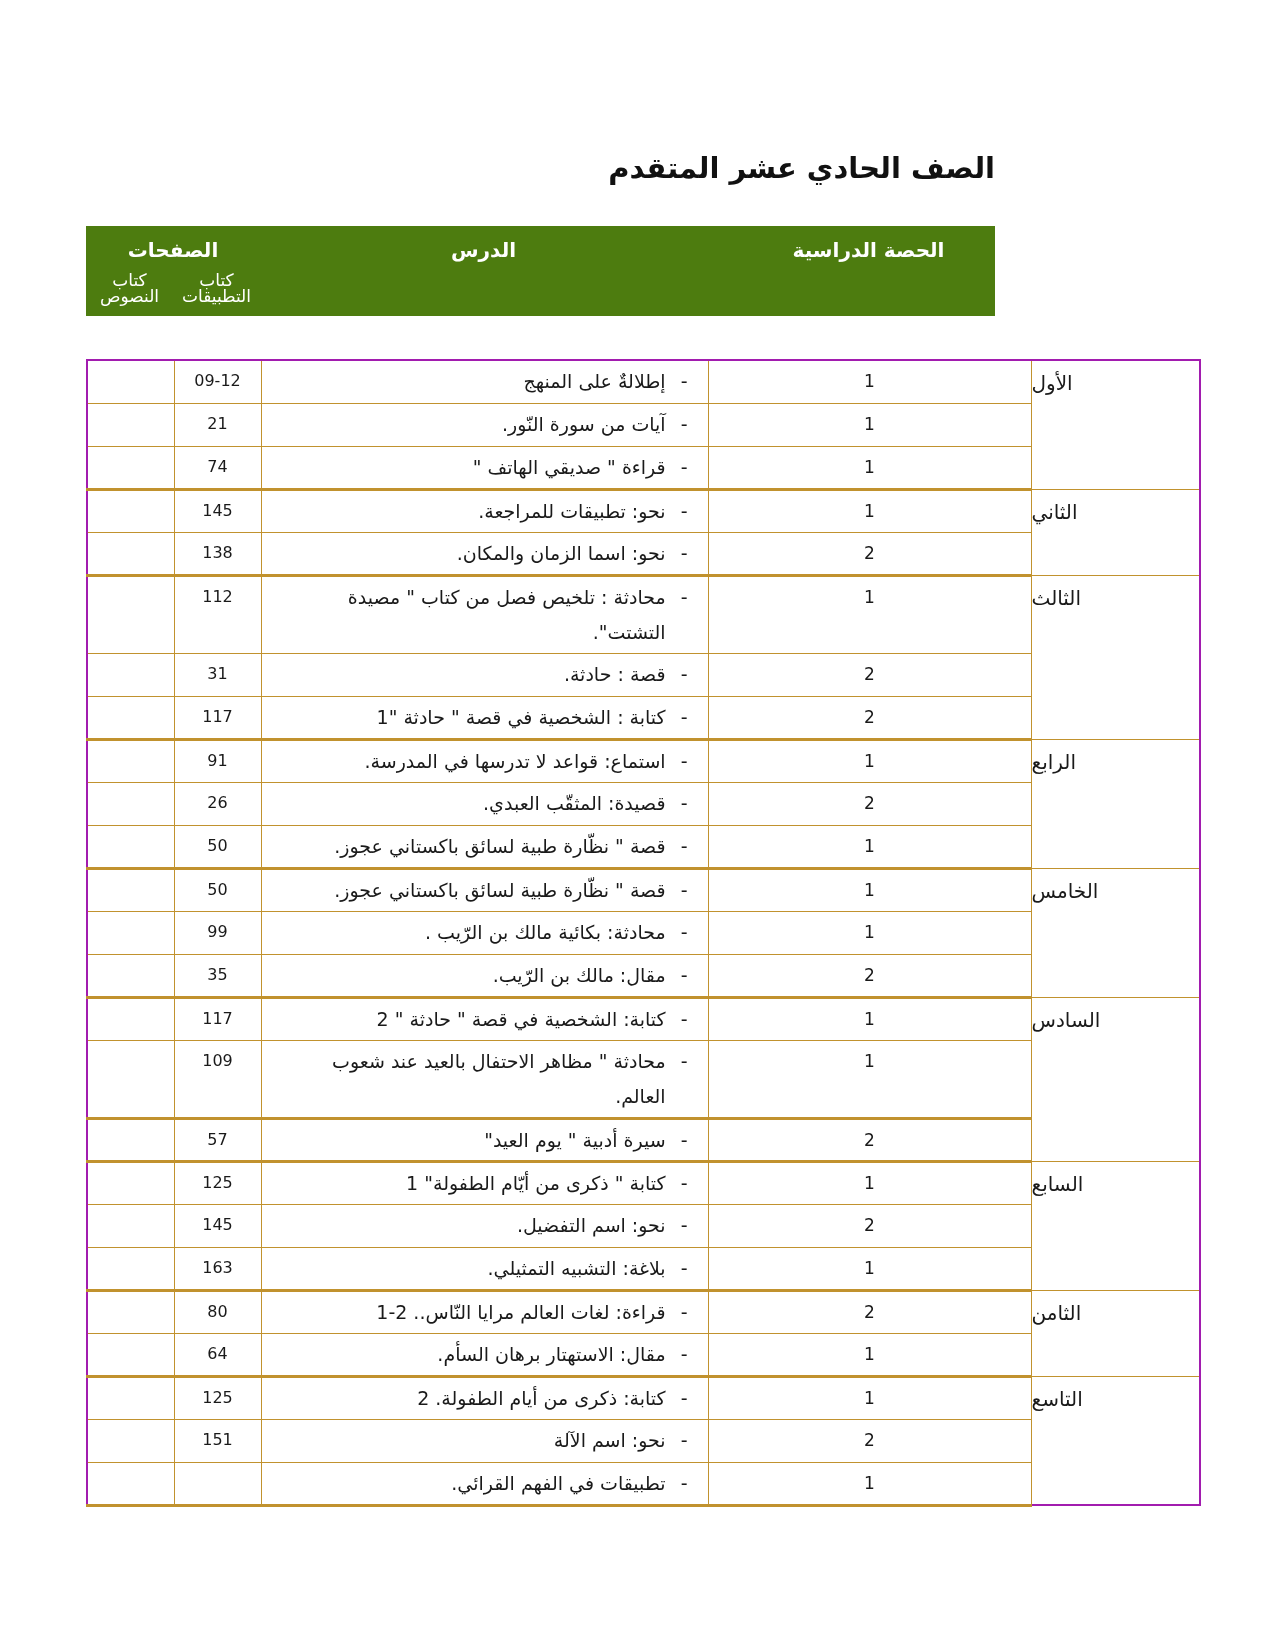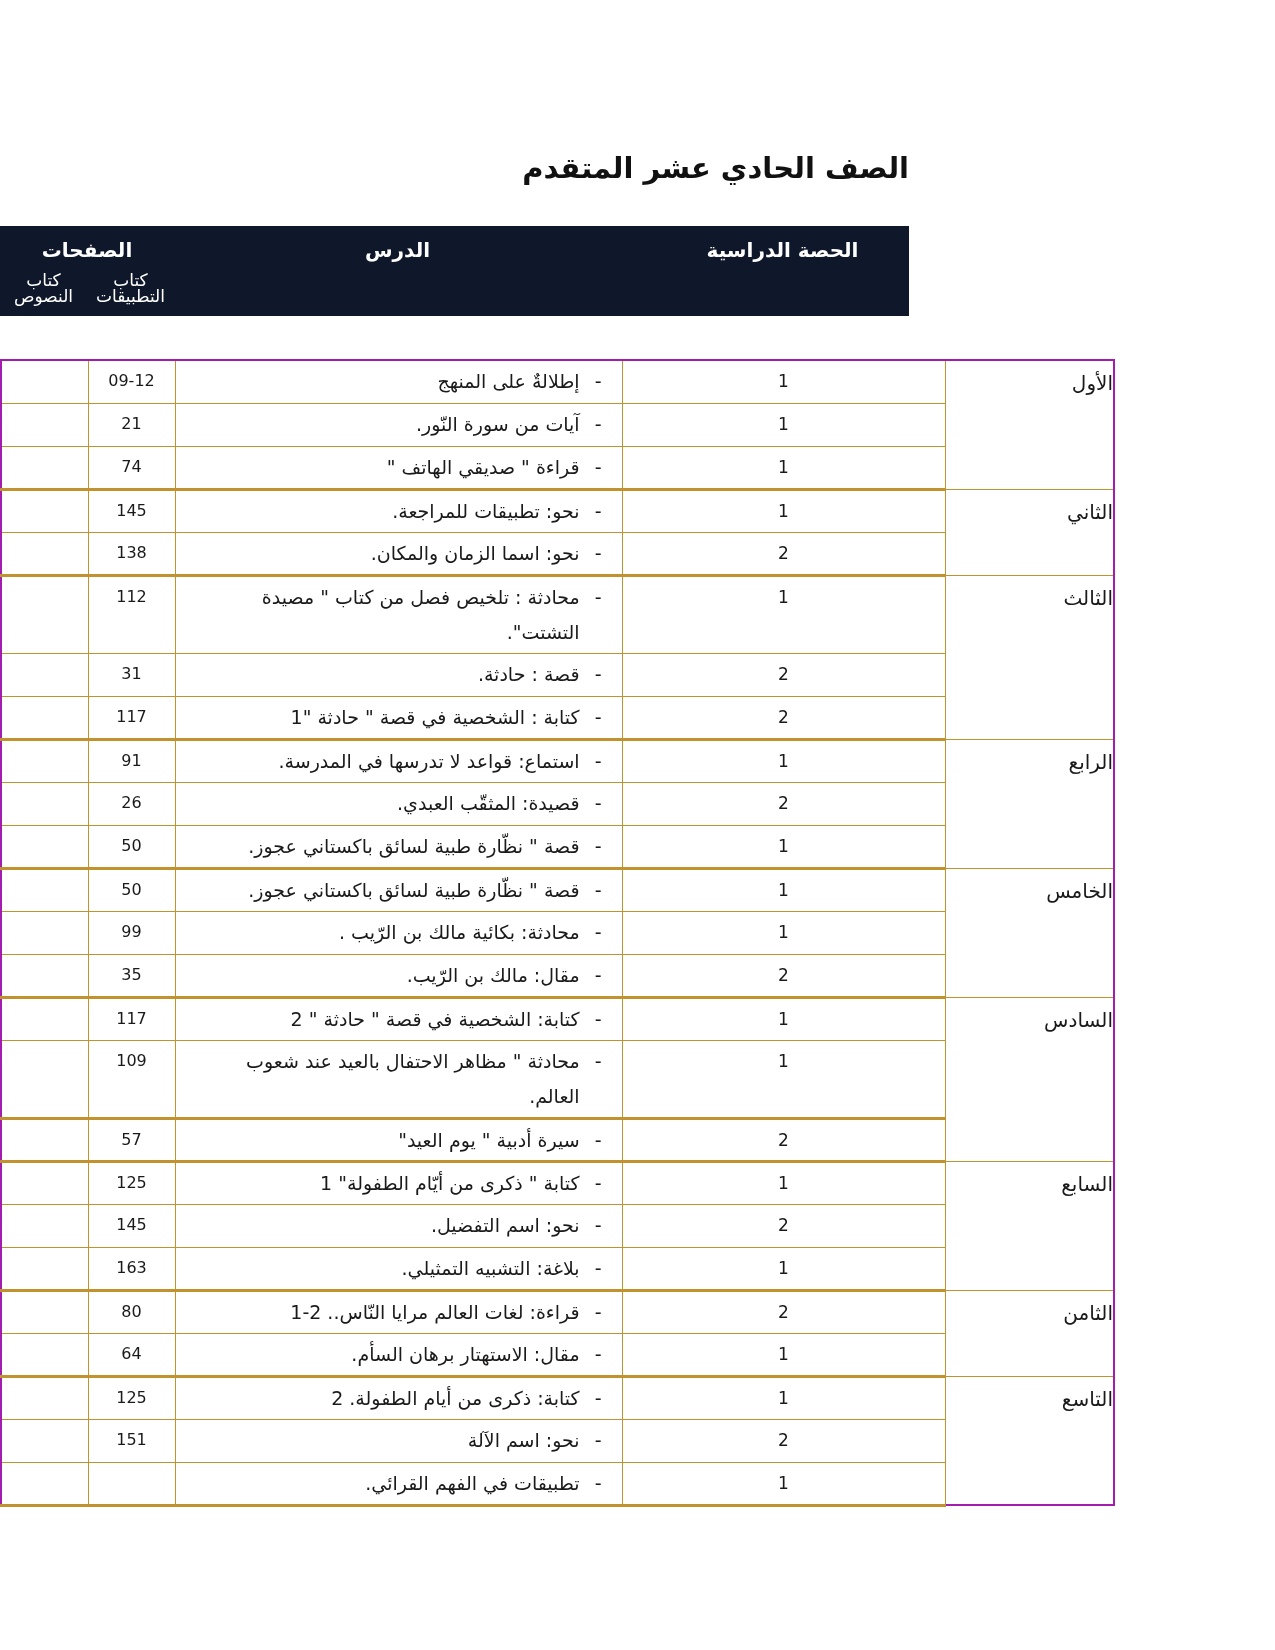--- a/index.html
+++ b/index.html
@@ -1,28 +1,28 @@
 <!DOCTYPE html>
 <html><head>
 <meta charset="utf-8">
 <style>
   html,body{margin:0;padding:0;}
   body{
     width:1275px;height:1650px;background:#ffffff;
     font-family:"DejaVu Sans", sans-serif;color:#1a1a1a;
     overflow:hidden;
   }
-  .content{width:909px;}
+  .content{margin-left:86px;width:909px;}
   .doc-title{
     margin:0;padding-top:146px;text-align:right;direction:rtl;
     font-size:29px;font-weight:bold;line-height:44px;color:#111;
   }
   
   .band{
-    margin-top:36px;background:#0f172a;color:#ffffff;
+    margin-top:36px;background:#4d7c0f;color:#ffffff;
     display:grid;grid-template-columns:87px 87px 447px 323px 169px;
     grid-template-rows:44px 46px;
   }
   .h-main{font-size:20px;font-weight:bold;text-align:center;padding-top:12px;direction:rtl;}
   .h-pages{grid-column:1/3;grid-row:1;}
   .h-lesson{grid-column:3;grid-row:1;}
   .h-session{grid-column:4;grid-row:1;}
   .h-week{grid-column:5;grid-row:1;}
   .h-sub{
     font-size:17px;text-align:center;white-space:pre-line;line-height:16px;
@@ -34,21 +34,21 @@
   .tablewrap{margin-top:43px;}
   table{border-collapse:collapse;table-layout:fixed;width:1113px;border:2px solid #a21caf;}
   td{border:1.5px solid #C1922E;vertical-align:top;padding:0;overflow:hidden;}
   tr{height:43px;}
   tr.tall{height:78px;}
   tr.group-end td{border-bottom-width:3px;}
   tr.heavy td{border-bottom-width:3.5px;}
   td.c-pages-text{}
   td.c-pages-app{text-align:center;font-size:16px;line-height:32px;padding-top:4px;}
   td.c-session{text-align:center;font-size:17px;line-height:32px;padding-top:4px;}
-  td.c-week{text-align:right;font-size:20px;line-height:34px;padding-top:5px;direction:rtl;}
+  td.c-week{text-align:left;font-size:20px;line-height:34px;padding-top:5px;direction:rtl;}
   .lesson-line{display:flex;direction:rtl;gap:15px;padding:3px 20px 0 8px;align-items:flex-start;}
   .dash{flex:none;font-size:19px;line-height:35px;}
   .ltext{
     font-size:19px;line-height:35px;white-space:pre-line;
     direction:rtl;
   }
 </style>
 </head>
 <body>
 

